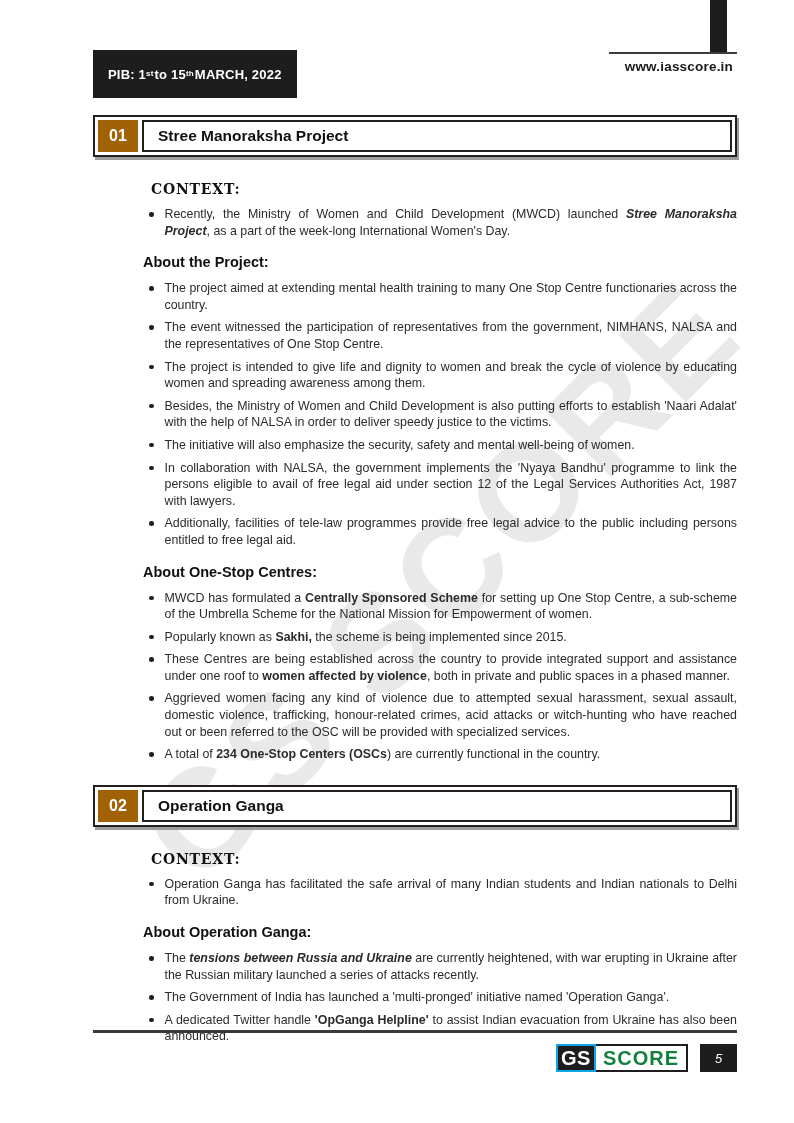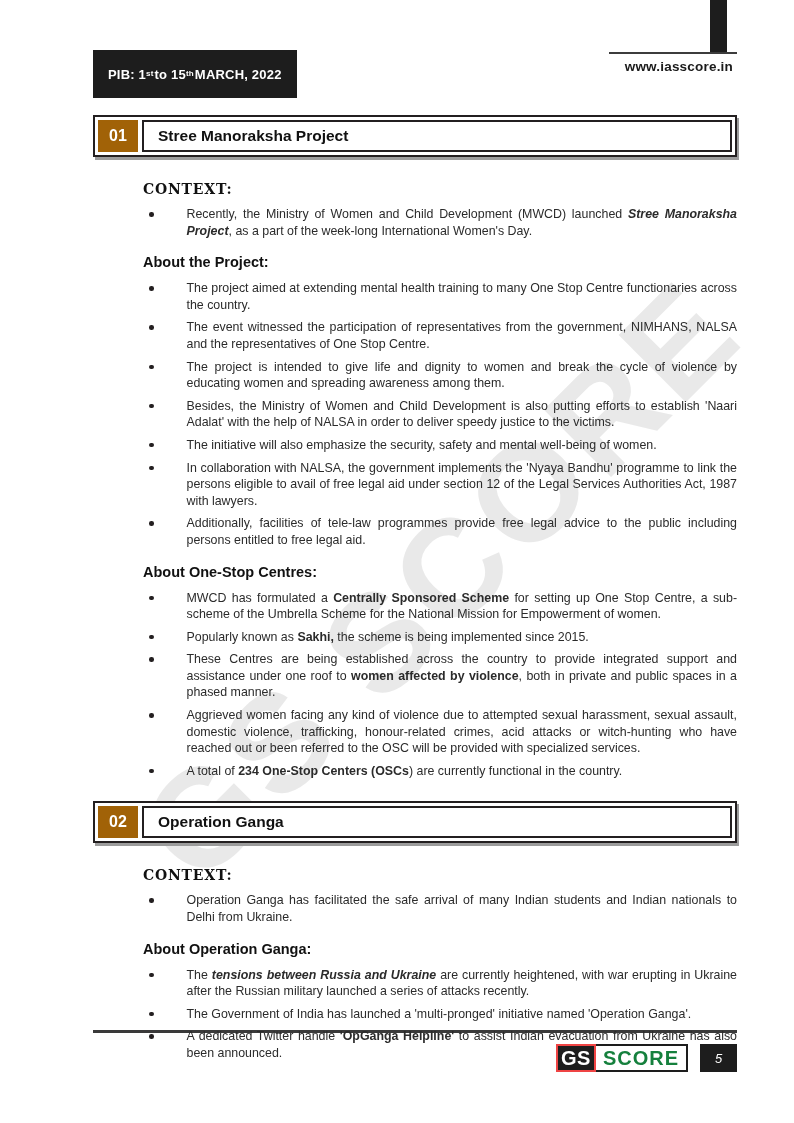--- a/index.html
+++ b/index.html
@@ -26,33 +26,33 @@
   .section{margin-bottom:22px;}
   .section-box{border:2px solid #231f20;padding:3px;display:flex;align-items:stretch;
                background:#fff;box-shadow:2px 3px 0 #9c9c9c;position:relative;z-index:2;}
   .section-number{width:40px;background:#a16207;color:#fff;font-weight:bold;font-size:16px;
                   display:flex;align-items:center;justify-content:center;}
   .section-title{flex:1;border:2px solid #231f20;margin-left:4px;padding:5px 10px 5px 14px;
                  font-weight:bold;font-size:15.5px;color:#111;display:flex;align-items:center;}
   .section-content{margin-left:50px;margin-top:24px;position:relative;z-index:1;}
   .block-heading{color:#111;}
   .block-heading.context{font-family:"DejaVu Serif",serif;font-size:14px;font-weight:bold;
-                         letter-spacing:.8px;margin:0 0 9px 0;}
+                         letter-spacing:.8px;margin:0 0 9px 8px;}
   .block-heading.sub{font-family:"Liberation Sans",sans-serif;font-size:14.5px;font-weight:bold;
                      margin:15px 0 10px 0;}
-  .bullet{display:flex;margin-bottom:6px;gap:22px;}
+  .bullet{display:flex;margin-bottom:6px;}
   .bullet .dot{width:4.5px;height:4.5px;border-radius:50%;background:#231f20;flex:none;margin:6px 11px 0 6px;}
   .bullet .bullet-text{flex:1;font-size:12.4px;line-height:16.6px;color:#2b2b2b;text-align:justify;}
   .bullet-text .b{font-weight:bold;}
   .bullet-text .i{font-style:italic;}
 
   
   .footer-rule{position:absolute;left:93px;top:1030px;width:644px;height:2.5px;background:#3a3a3a;}
   .footer-logo{position:absolute;left:556px;top:1044px;height:28px;display:flex;}
-  .logo-gs{background:#1d1d1d;color:#fff;border:2px solid #ef4444;width:36px;
+  .logo-gs{background:#1d1d1d;color:#fff;border:2px solid #0ea5e9;width:36px;
            display:flex;align-items:center;justify-content:center;font-weight:bold;font-size:20px;letter-spacing:.5px;}
   .logo-score{background:#fff;color:#15803d;border:2px solid #1d1d1d;border-left:none;padding:0 7px;
               display:flex;align-items:center;font-weight:bold;font-size:20px;letter-spacing:1px;}
   .page-num{position:absolute;left:700px;top:1044px;width:37px;height:28px;background:#1d1d1d;color:#fff;
             display:flex;align-items:center;justify-content:center;font-style:italic;font-size:13px;}
 </style>
 </head>
 <body>
 
 <div class="page">

